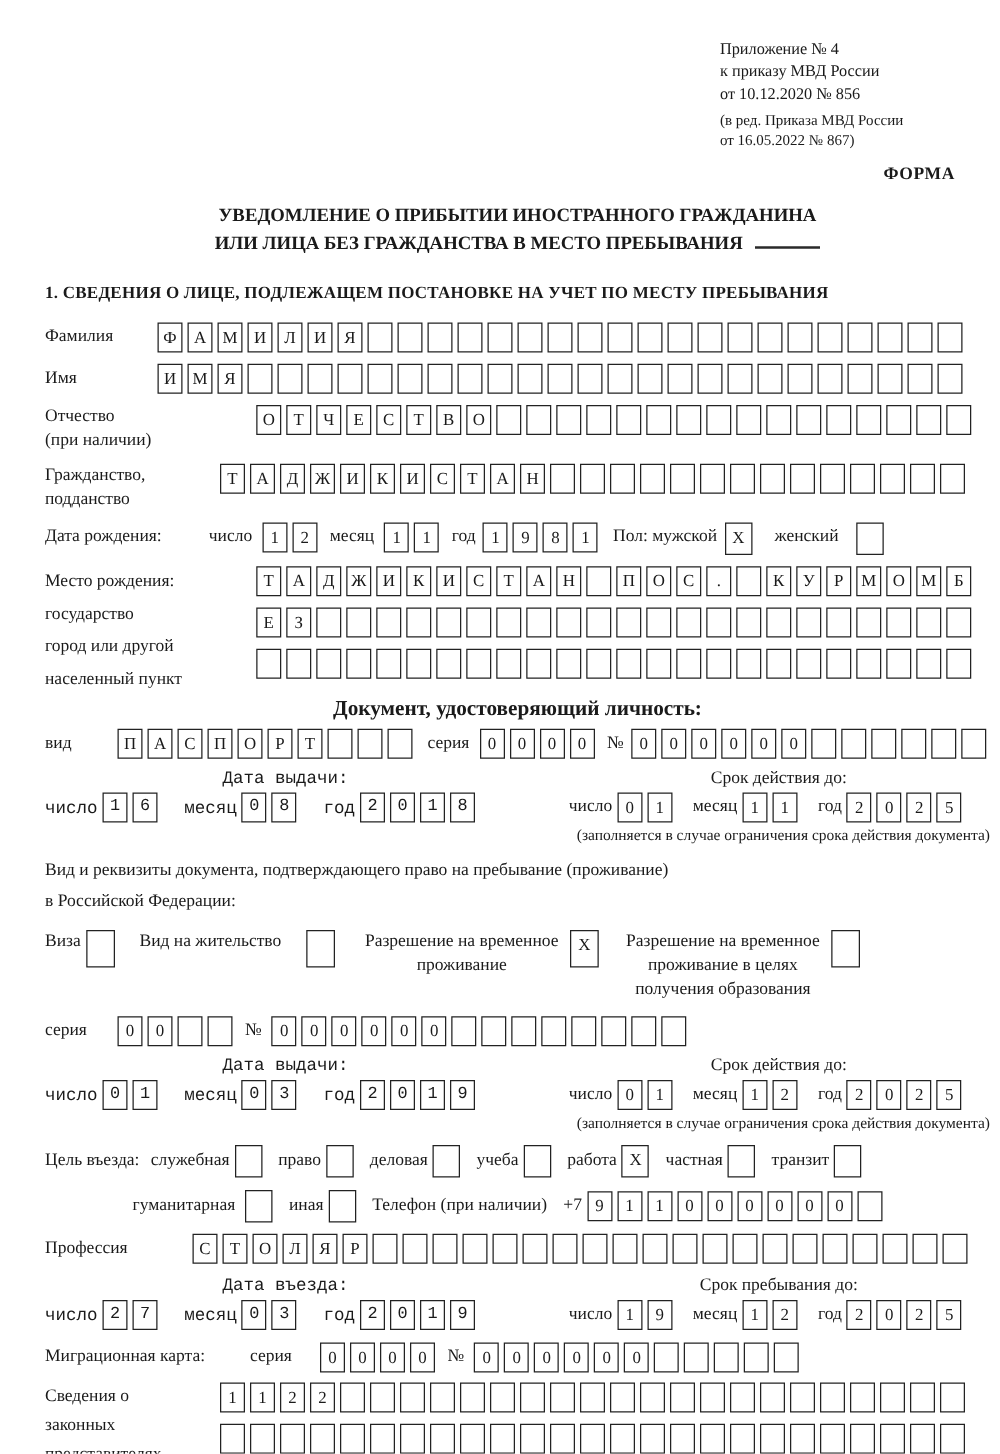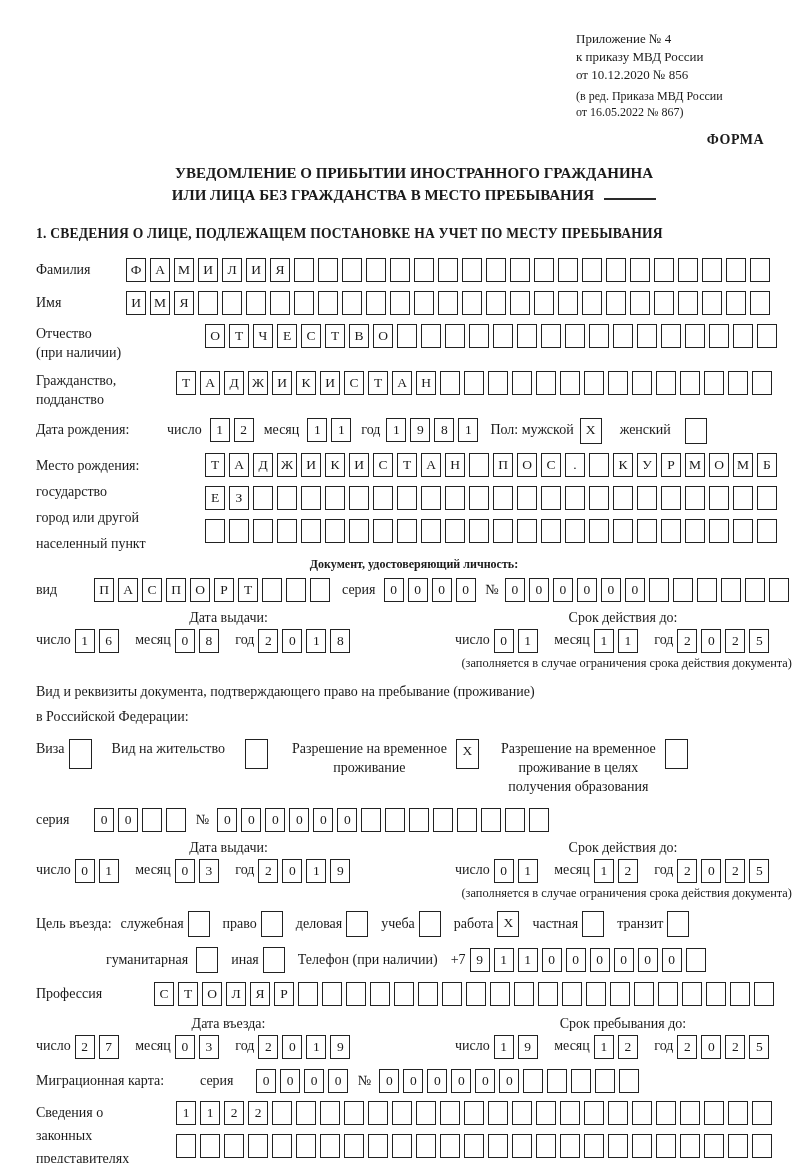--- a/index.html
+++ b/index.html
@@ -36,25 +36,25 @@
   .w118 { width: 118px; }
   .w125 { width: 125px; }
   .w140 { width: 140px; }
   .w169 { width: 169px; }
   .ml6 { margin-left: 6px; } .ml8 { margin-left: 8px; } .ml14 { margin-left: 14px; } .ml20 { margin-left: 20px; }
 
   
   .stack-rows .brow { margin-bottom: 9px; }
   .lblock { line-height: 26px; }
 
-  .center-b { text-align: center; font-weight: bold; font-size: 12px; margin-top: 8px; }
+  .center-b { text-align: center; font-weight: bold; font-size: 17px; margin-top: 8px; }
 
   
   .datepair { display: flex; margin-top: 8px; }
-  .dcol-l { width: 385px; flex: none; }
+  .dcol-l { width: 385px; flex: none; font-family: Liberation Mono, monospace; }
   .dcol-r { width: 336px; flex: none; margin-left: 34px; }
   .dtitle { text-align: center; font-size: 14px; line-height: 16px; margin-bottom: 3px; }
   .drow { white-space: nowrap; }
   .drow .dlbl { margin-right: 4px; }
   .drow .grp { margin-left: 9px; }
   .note { text-align: right; font-size: 12.4px; margin-top: 3px; }
 
   
   .permits { display: flex; align-items: flex-start; margin-top: 10px; font-family: Liberation Serif, serif; }
   .pitem { display: flex; align-items: flex-start; }

